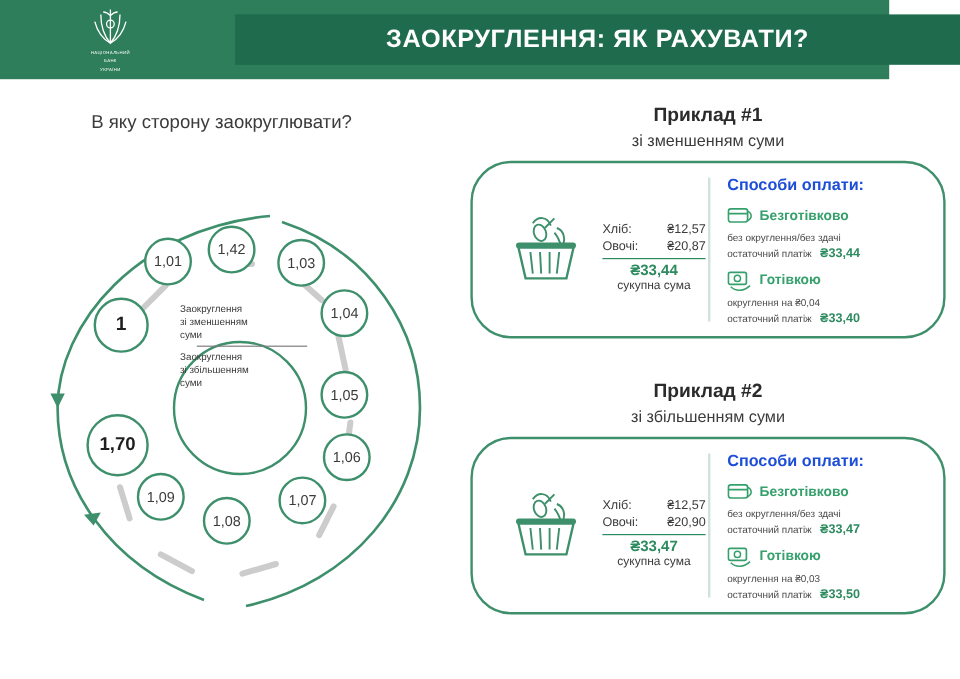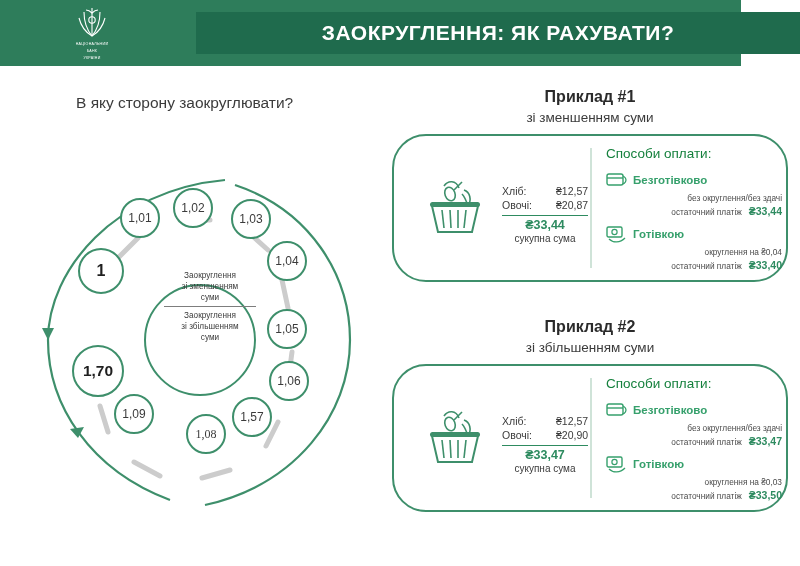--- a/index.html
+++ b/index.html
@@ -43,22 +43,22 @@
   .left-title {
     position:absolute; left:76px; top:94px;
     font-size:15.5px; color:#3b3b3b;
   }
   .wheel {
     position:absolute; left:20px; top:140px; width:360px; height:400px;
   }
   .wheel svg { display:block; }
 
   .center-text {
-    position:absolute; left:150px; top:270px; width:120px;
-    text-align:center; font-size:8.2px; color:#3b3b3b; line-height:1.35;
+    position:absolute; left:150px; top:252px; width:120px;
+    text-align:left; font-size:8.2px; color:#3b3b3b; line-height:1.35;
   }
   .center-text .divider {
     height:1px; background:#7d7d7d; margin:3px 14px;
   }
 
   .node {
     position:absolute; width:40px; height:40px; border-radius:50%;
     background:#ffffff; border:2px solid #3e8f6b;
     display:flex; align-items:center; justify-content:center;
     font-size:12px; color:#3b3b3b;
@@ -95,28 +95,28 @@
   .items td { padding:1px 0; font-size:10.5px; }
   .items td.label { padding-right:24px; color:#3b3b3b; }
   .items td.val { color:#3b3b3b; }
   .total {
     text-align:center; font-size:12.5px; font-weight:bold; color:#2e8b60;
     border-top:1px solid #2e8b60; padding-top:2px; margin-top:3px;
   }
   .total-cap { text-align:center; font-size:10px; color:#3b3b3b; margin-top:1px; }
 
   .pay-title {
-    position:absolute; font-size:13.5px; font-weight:normal; color:#15803d;
+    position:absolute; font-size:13.5px; font-weight:bold; color:#1d4ed8;
   }
   .pay-row { position:absolute; }
   .pay-head {
     display:flex; align-items:center; gap:5px;
     font-size:11.5px; font-weight:bold; color:#36a06c;
   }
-  .pay-note { font-size:8.3px; color:#4a4a4a; line-height:1.35; margin-top:3px;text-align:right; }
+  .pay-note { font-size:8.3px; color:#4a4a4a; line-height:1.35; margin-top:3px; }
   .pay-amt { color:#2e8b60; font-weight:bold; font-size:10.5px; }
   .ic { width:22px; height:20px; display:inline-block; }
 </style>
 </head>
 <body>
 
 <div class="header">
   <div class="logo">
     <div class="logo-emblem">
       <svg width="38" height="34" viewBox="0 0 38 34">
@@ -175,27 +175,27 @@
   <div>зі зменшенням</div>
   <div>суми</div>
   <div class="divider"></div>
   <div>Заокруглення</div>
   <div>зі збільшенням</div>
   <div>суми</div>
 </div>
 
 <div class="node big" style="left:78px; top:248px;">1</div>
 <div class="node" style="left:120px; top:198px;">1,01</div>
-<div class="node" style="left:173px; top:188px;">1,02</div>
+<div class="node" style="left:173px; top:188px;">1,42</div>
 <div class="node" style="left:231px; top:199px;">1,03</div>
 <div class="node" style="left:267px; top:241px;">1,04</div>
 <div class="node" style="left:267px; top:309px;">1,05</div>
 <div class="node" style="left:269px; top:361px;">1,06</div>
-<div class="node" style="left:232px; top:397px;">1,57</div>
-<div class="node" style="left:186px; top:414px;font-family:Liberation Serif, serif;">1,08</div>
+<div class="node" style="left:232px; top:397px;">1,07</div>
+<div class="node" style="left:169px; top:414px;">1,08</div>
 <div class="node" style="left:114px; top:394px;">1,09</div>
 <div class="node big wide" style="left:72px; top:345px;">1,70</div>
 
 <div class="ex-title" style="top:88px;">Приклад #1</div>
 <div class="ex-sub" style="top:110px;">зі зменшенням суми</div>
 
 <div class="card" style="top:134px;">
   <div class="card-divider" style="left:196px;"></div>
 
   <div class="basket" style="left:32px; top:42px;">

